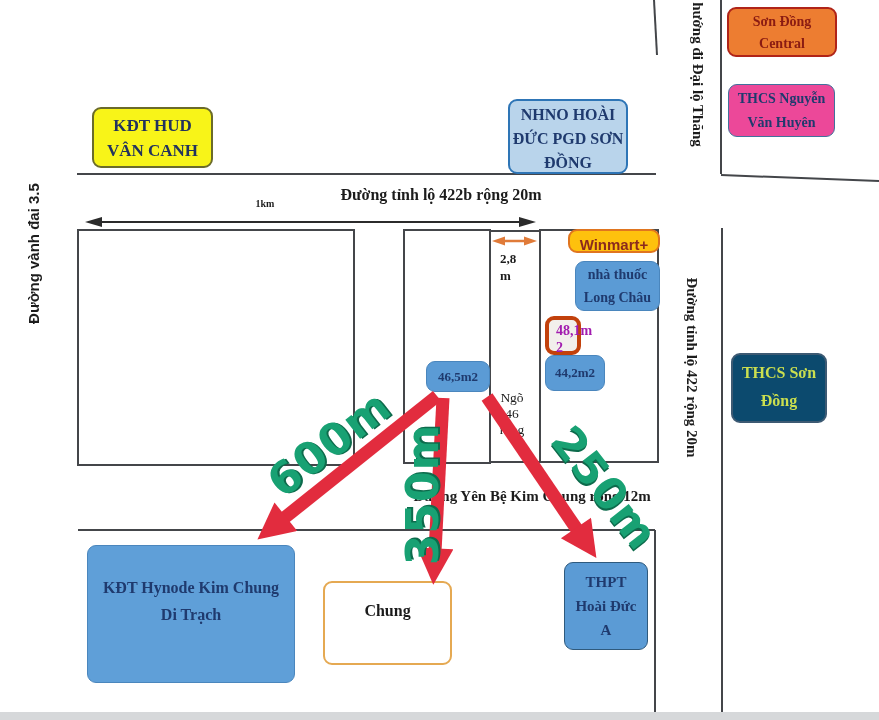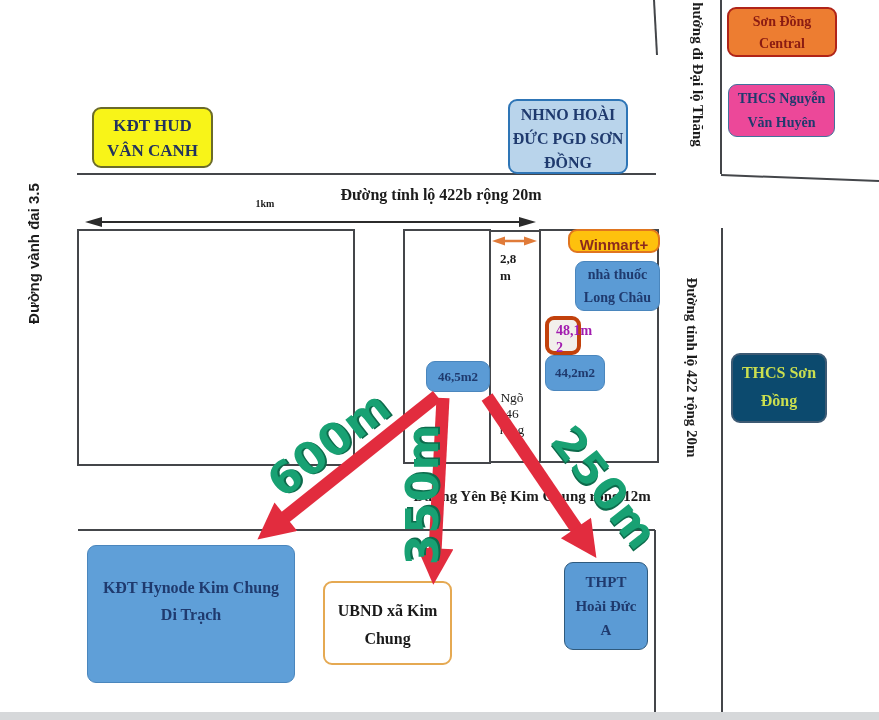--- a/index.html
+++ b/index.html
@@ -108,21 +108,20 @@
     <div class="ln">THCS Sơn</div>
     <div class="ln">Đồng</div>
   </div>
 
   <div class="box" style="left:87px;top:545px;width:208px;height:138px;background:#5f9fd8;border:1.5px solid #4a86bd;font-size:16px;line-height:27px;padding-top:28px;">
     <div class="ln">KĐT Hynode Kim Chung</div>
     <div class="ln">Di Trạch</div>
   </div>
 
   <div class="box" style="left:323px;top:581px;width:129px;height:84px;background:#ffffff;border:2px solid #e5a952;font-size:16px;line-height:28px;padding-top:14px;color:#1a1a1a;font-weight:600;">
-    <div class="ln">UBND xã Kim</div>
     <div class="ln">Chung</div>
   </div>
 
   <div class="box" style="left:564px;top:562px;width:84px;height:88px;background:#5b9bd5;border:1.5px solid #2f5a7d;font-size:15px;line-height:24px;padding-top:7px;">
     <div class="ln">THPT</div>
     <div class="ln">Hoài Đức</div>
     <div class="ln">A</div>
   </div>
 
   <div class="lbl" style="left:310px;top:186px;width:262px;text-align:center;font-size:16px;font-weight:700;">Đường tỉnh lộ 422b rộng 20m</div>

